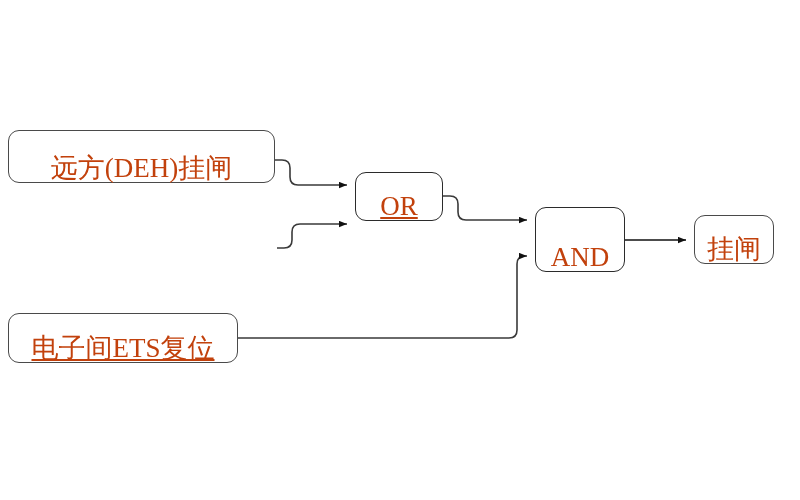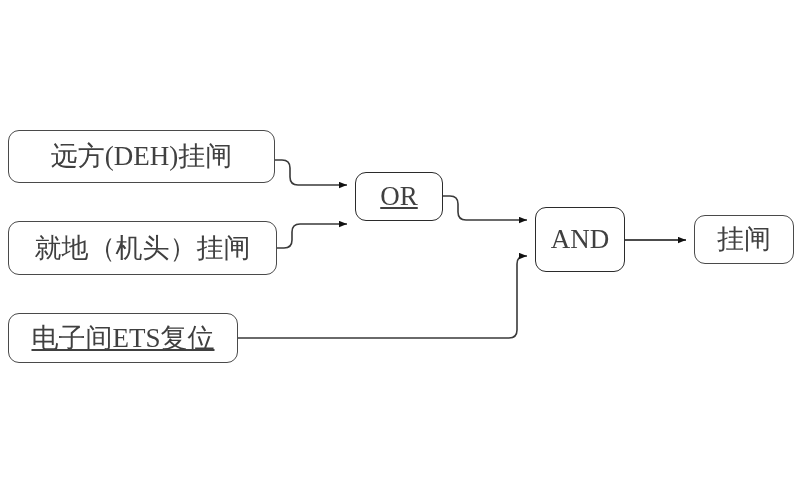--- a/index.html
+++ b/index.html
@@ -20,26 +20,26 @@
     left: 0;
     top: 0;
     width: 800px;
     height: 500px;
     pointer-events: none;
   }
   .node {
     position: absolute;
     box-sizing: border-box;
     display: flex;
-    align-items: center;
+    align-items: flex-end;
     justify-content: center;
     background: #ffffff;
     border: 1.6px solid #4a4a4a;
     border-radius: 11px;
-    color: #404040;
+    color: #c2410c;
     white-space: nowrap;
   }
   .node.input-node {
     font-family: "Liberation Serif", "DejaVu Serif", serif;
     font-size: 27px;
     letter-spacing: 0px;
   }
   .node.gate-node {
     border-color: #2b2b2b;
     border-width: 1.7px;
@@ -76,33 +76,30 @@
 
     <path d="M238,338 L509,338 Q517,338 517,330 L517,264 Q517,256 525,256 L527,256" fill="none" stroke="#3a3a3a" stroke-width="1.6" marker-end="url(#arrow)"></path>
 
     <path d="M622,240 L686,240" fill="none" stroke="#111111" stroke-width="1.6" marker-end="url(#arrow)"></path>
   </svg>
 
   <div class="node input-node" style="left:8px; top:130px; width:267px; height:53px;">
     <span class="node-label">远方(DEH)挂闸</span>
   </div>
 
-  <div class="node input-node" style="left:8px; top:221px; width:269px; height:54px;">
-    <span class="node-label">就地（机头）挂闸</span>
-  </div>
 
   <div class="node input-node" style="left:8px; top:313px; width:230px; height:50px;text-decoration:underline;">
     <span class="node-label">电子间ETS复位</span>
   </div>
 
   <div class="node gate-node" style="left:355px; top:172px; width:88px; height:49px;text-decoration:underline;">
     <span class="node-label">OR</span>
   </div>
 
   <div class="node gate-node" style="left:535px; top:207px; width:90px; height:65px;">
     <span class="node-label">AND</span>
   </div>
 
-  <div class="node output-node" style="left:694px; top:215px; width:100px; height:49px;">
+  <div class="node output-node" style="left:694px; top:215px; width:80px; height:49px;">
     <span class="node-label">挂闸</span>
   </div>
 
 </div>
 
 </body></html>

